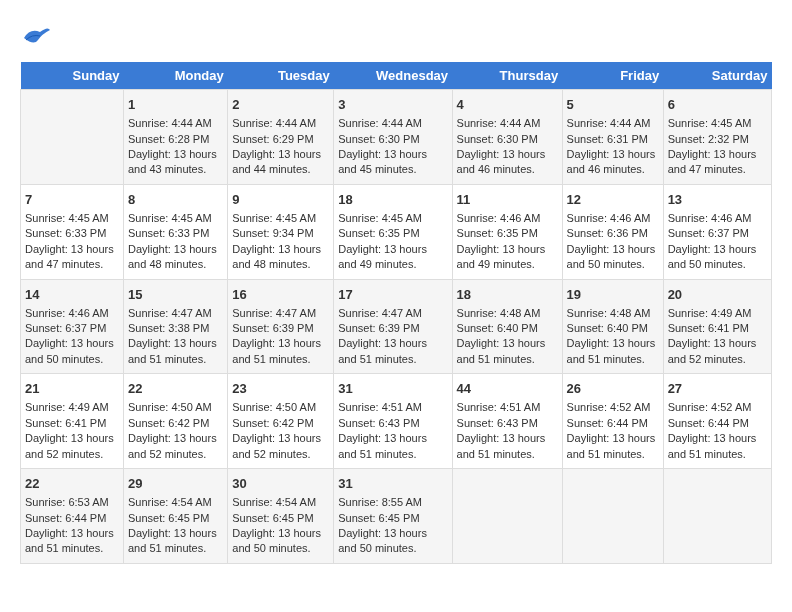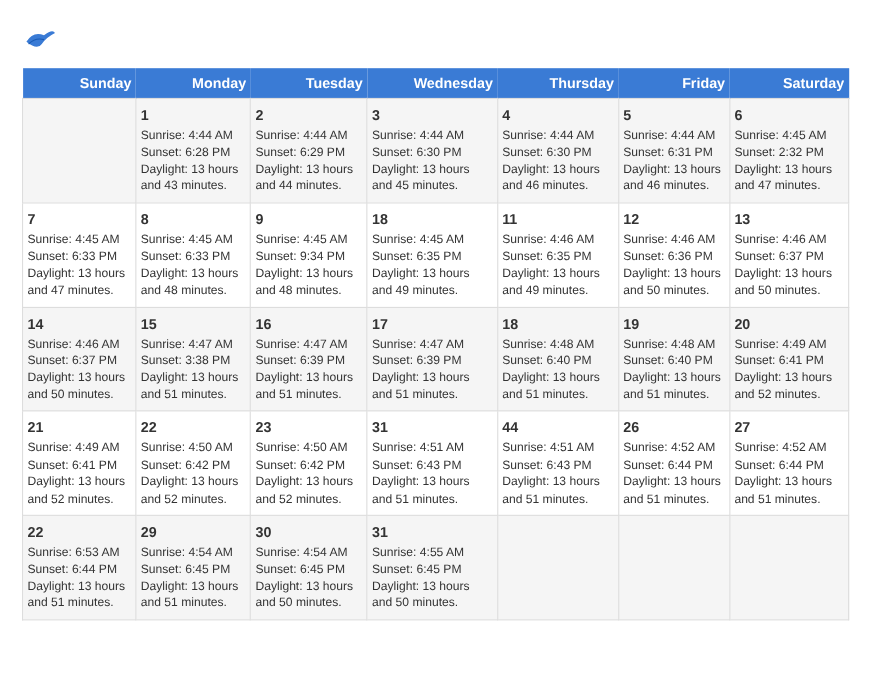--- a/index.html
+++ b/index.html
@@ -299,21 +299,21 @@
           <div>Daylight: 13 hours and 51 minutes.</div>
         </td>
         <td>
           <span class="day-number">30</span>
           <div>Sunrise: 4:54 AM</div>
           <div>Sunset: 6:45 PM</div>
           <div>Daylight: 13 hours and 50 minutes.</div>
         </td>
         <td>
           <span class="day-number">31</span>
-          <div>Sunrise: 4:55 AM</div>
+          <div>Sunrise: 8:55 AM</div>
           <div>Sunset: 6:45 PM</div>
           <div>Daylight: 13 hours and 50 minutes.</div>
         </td>
         <td></td>
         <td></td>
         <td></td>
       </tr>
     </tbody>
 </table>
 

